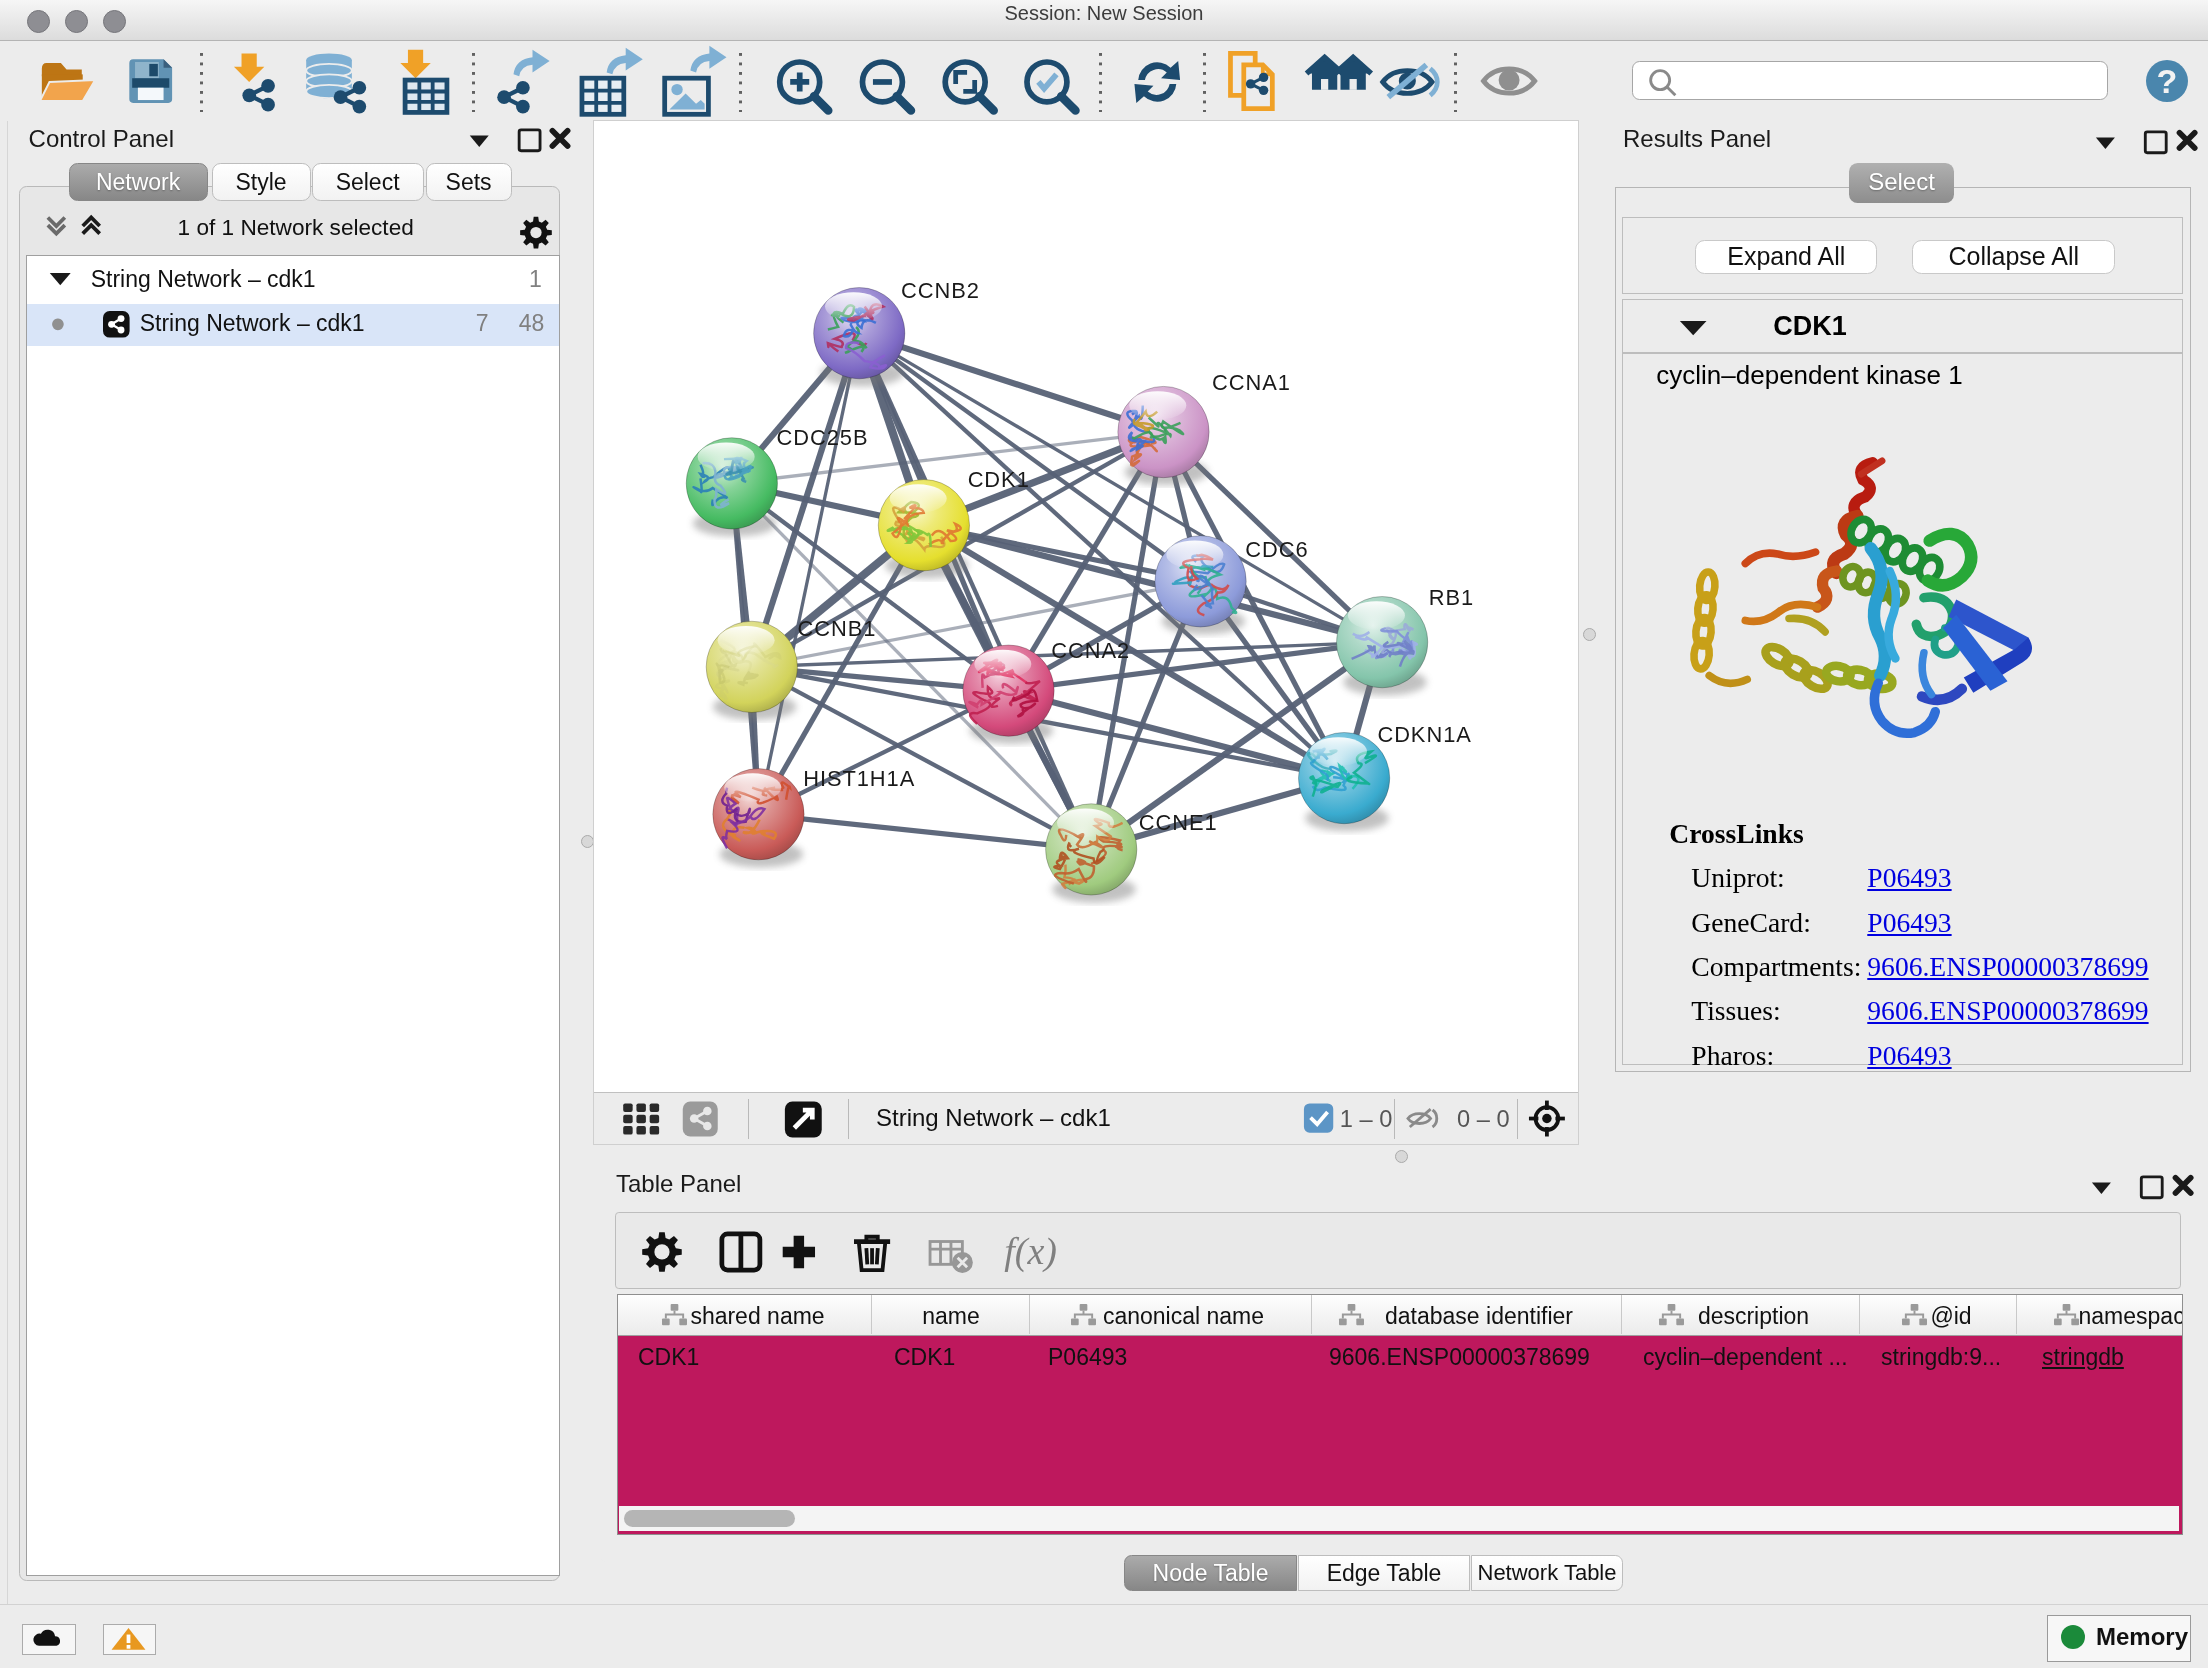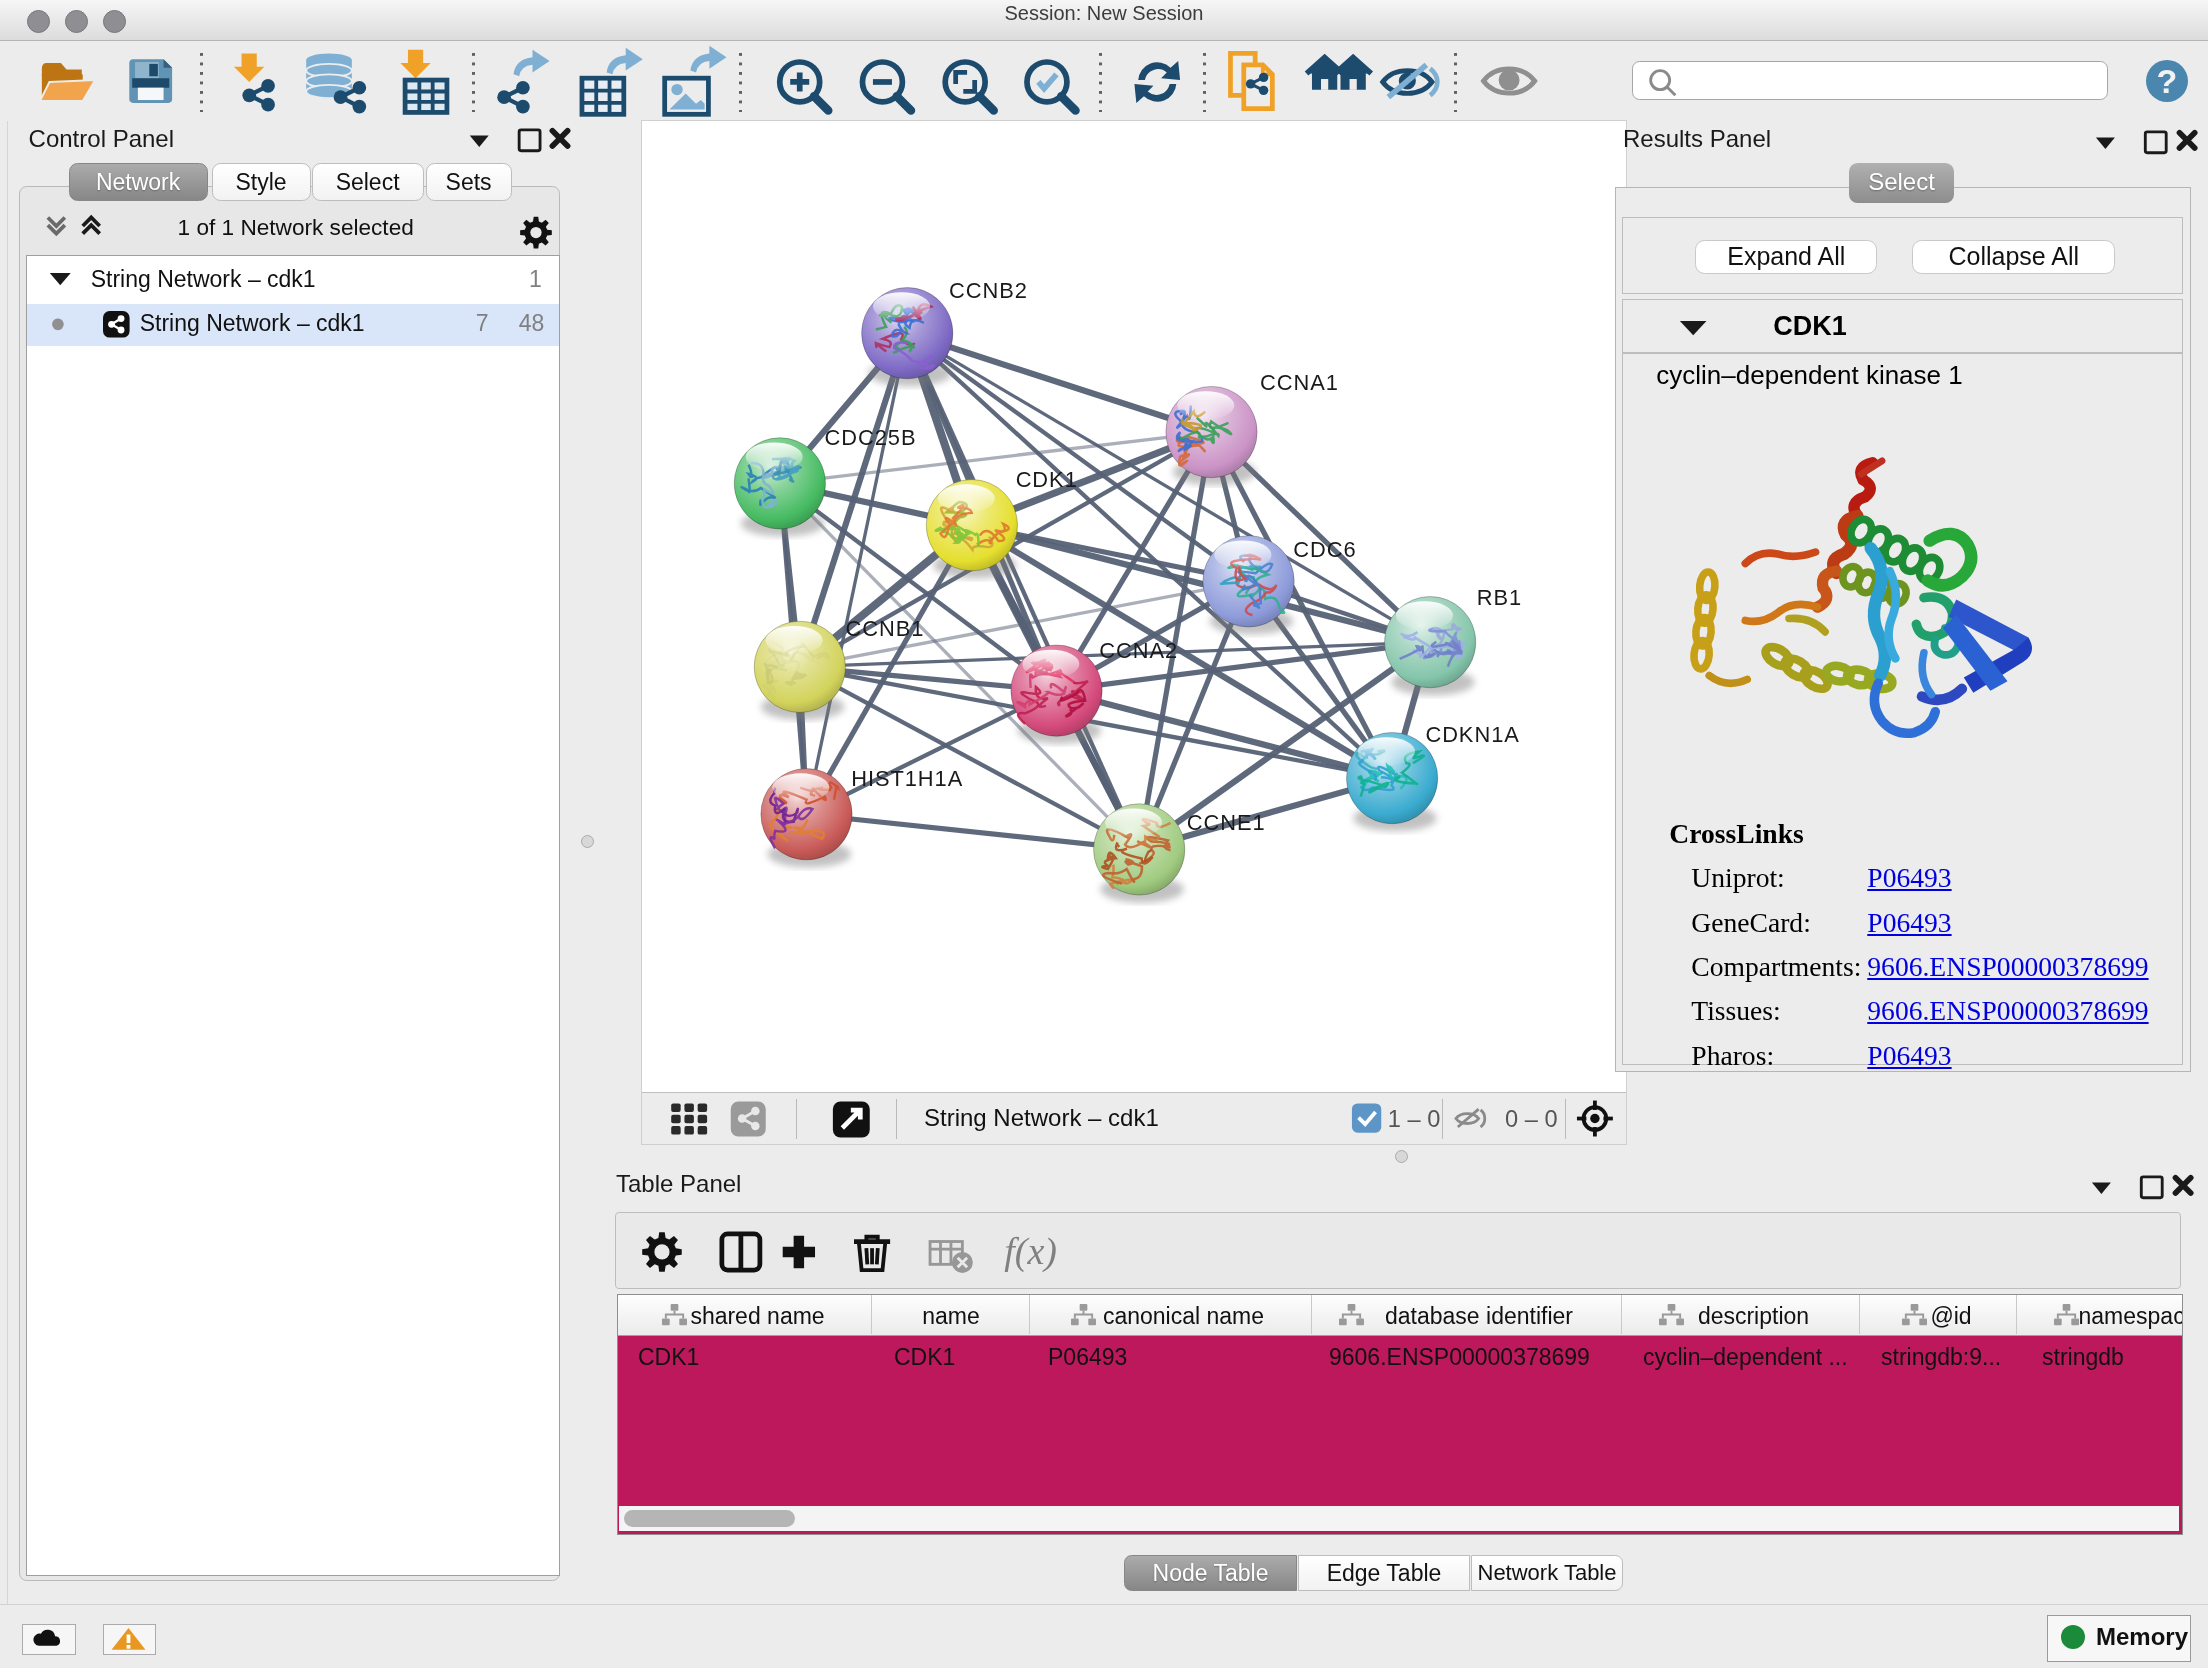--- a/index.html
+++ b/index.html
@@ -34,21 +34,21 @@
   text-shadow:0 1px 1.9px rgba(0,0,0,0.3); }
 #cp-box { position:absolute; left:11.4px; top:65px; width:541px; height:1395px;
   border:1px solid #b9b9b9; border-radius:7.6px; background:#e7e7e7; }
 #cp-list { position:absolute; left:5.7px; top:68px; width:534px; height:1321px; background:#fff;
   border:1px solid #9f9f9f; }
 .cprow { position:relative; width:100%; font-size:23px; color:#111; }
 .selrow { background:#d9e5f8; }
 
 
 #netpanel { position:absolute; left:593px; top:120px; width:986px; height:1025px; background:#fff;
-  border:1px solid #cfcfcf;margin-left:48px; }
+  border:1px solid #cfcfcf; }
 #netbar { position:absolute; left:0px; bottom:0px; width:100%; height:52px; background:#ececec;
   border-top:1px solid #c0c0c0; }
 .nbsep { position:absolute; top:5.7px; height:40px; width:1px; background:#b9b9b9; }
 .handle { position:absolute; width:13.3px; height:13.3px; border-radius:50%; background:#d8d8d8;
   border:1px solid #aaaaaa; }
 
 
 #rpanel { position:absolute; left:1607px; top:121px; width:594px; height:990px; }
 #rp-title { position:absolute; left:16px; top:3.8px; font-size:24px; color:#1a1a1a; }
 #stringtab { z-index:5; position:absolute; left:242px; top:42px; width:105px; height:40px;
@@ -789,21 +789,21 @@
           </g>
         </svg>
       </div>
     <div id="tp-row">
         <div class="td" style="left:20px;">CDK1</div>
      <div class="td" style="left:276px;">CDK1</div>
      <div class="td" style="left:430px;">P06493</div>
      <div class="td" style="left:711px;">9606.ENSP00000378699</div>
      <div class="td" style="left:1025px;">cyclin–dependent ...</div>
      <div class="td" style="left:1263px;">stringdb:9...</div>
-     <div class="td" style="left:1424px;">stringdb</div>
+     <div class="td" style="left:1424px;text-decoration:underline;">stringdb</div>
       </div>
     <div style="position:absolute;left:1px;top:211px;width:1560px;height:25px;background:#f4f4f4;"></div>
     <div style="position:absolute;left:5.7px;top:215px;width:171px;height:17px;background:#b5b5b5;border-radius:8.6px;"></div>
   </div>
   <div class="tab sel" style="left:525px;top:391px;width:173px;height:36px;border-radius:7.6px 0 0 7.6px;">Node Table</div>
   <div class="tab" style="left:699px;top:391px;width:172px;height:36px;border-radius:0;">Edge Table</div>
   <div class="tab" style="left:872px;top:391px;width:152px;height:36px;border-radius:0 7.6px 7.6px 0;font-size:22px;">Network Table</div>
 </div>
 
 <div id="statusbar">

